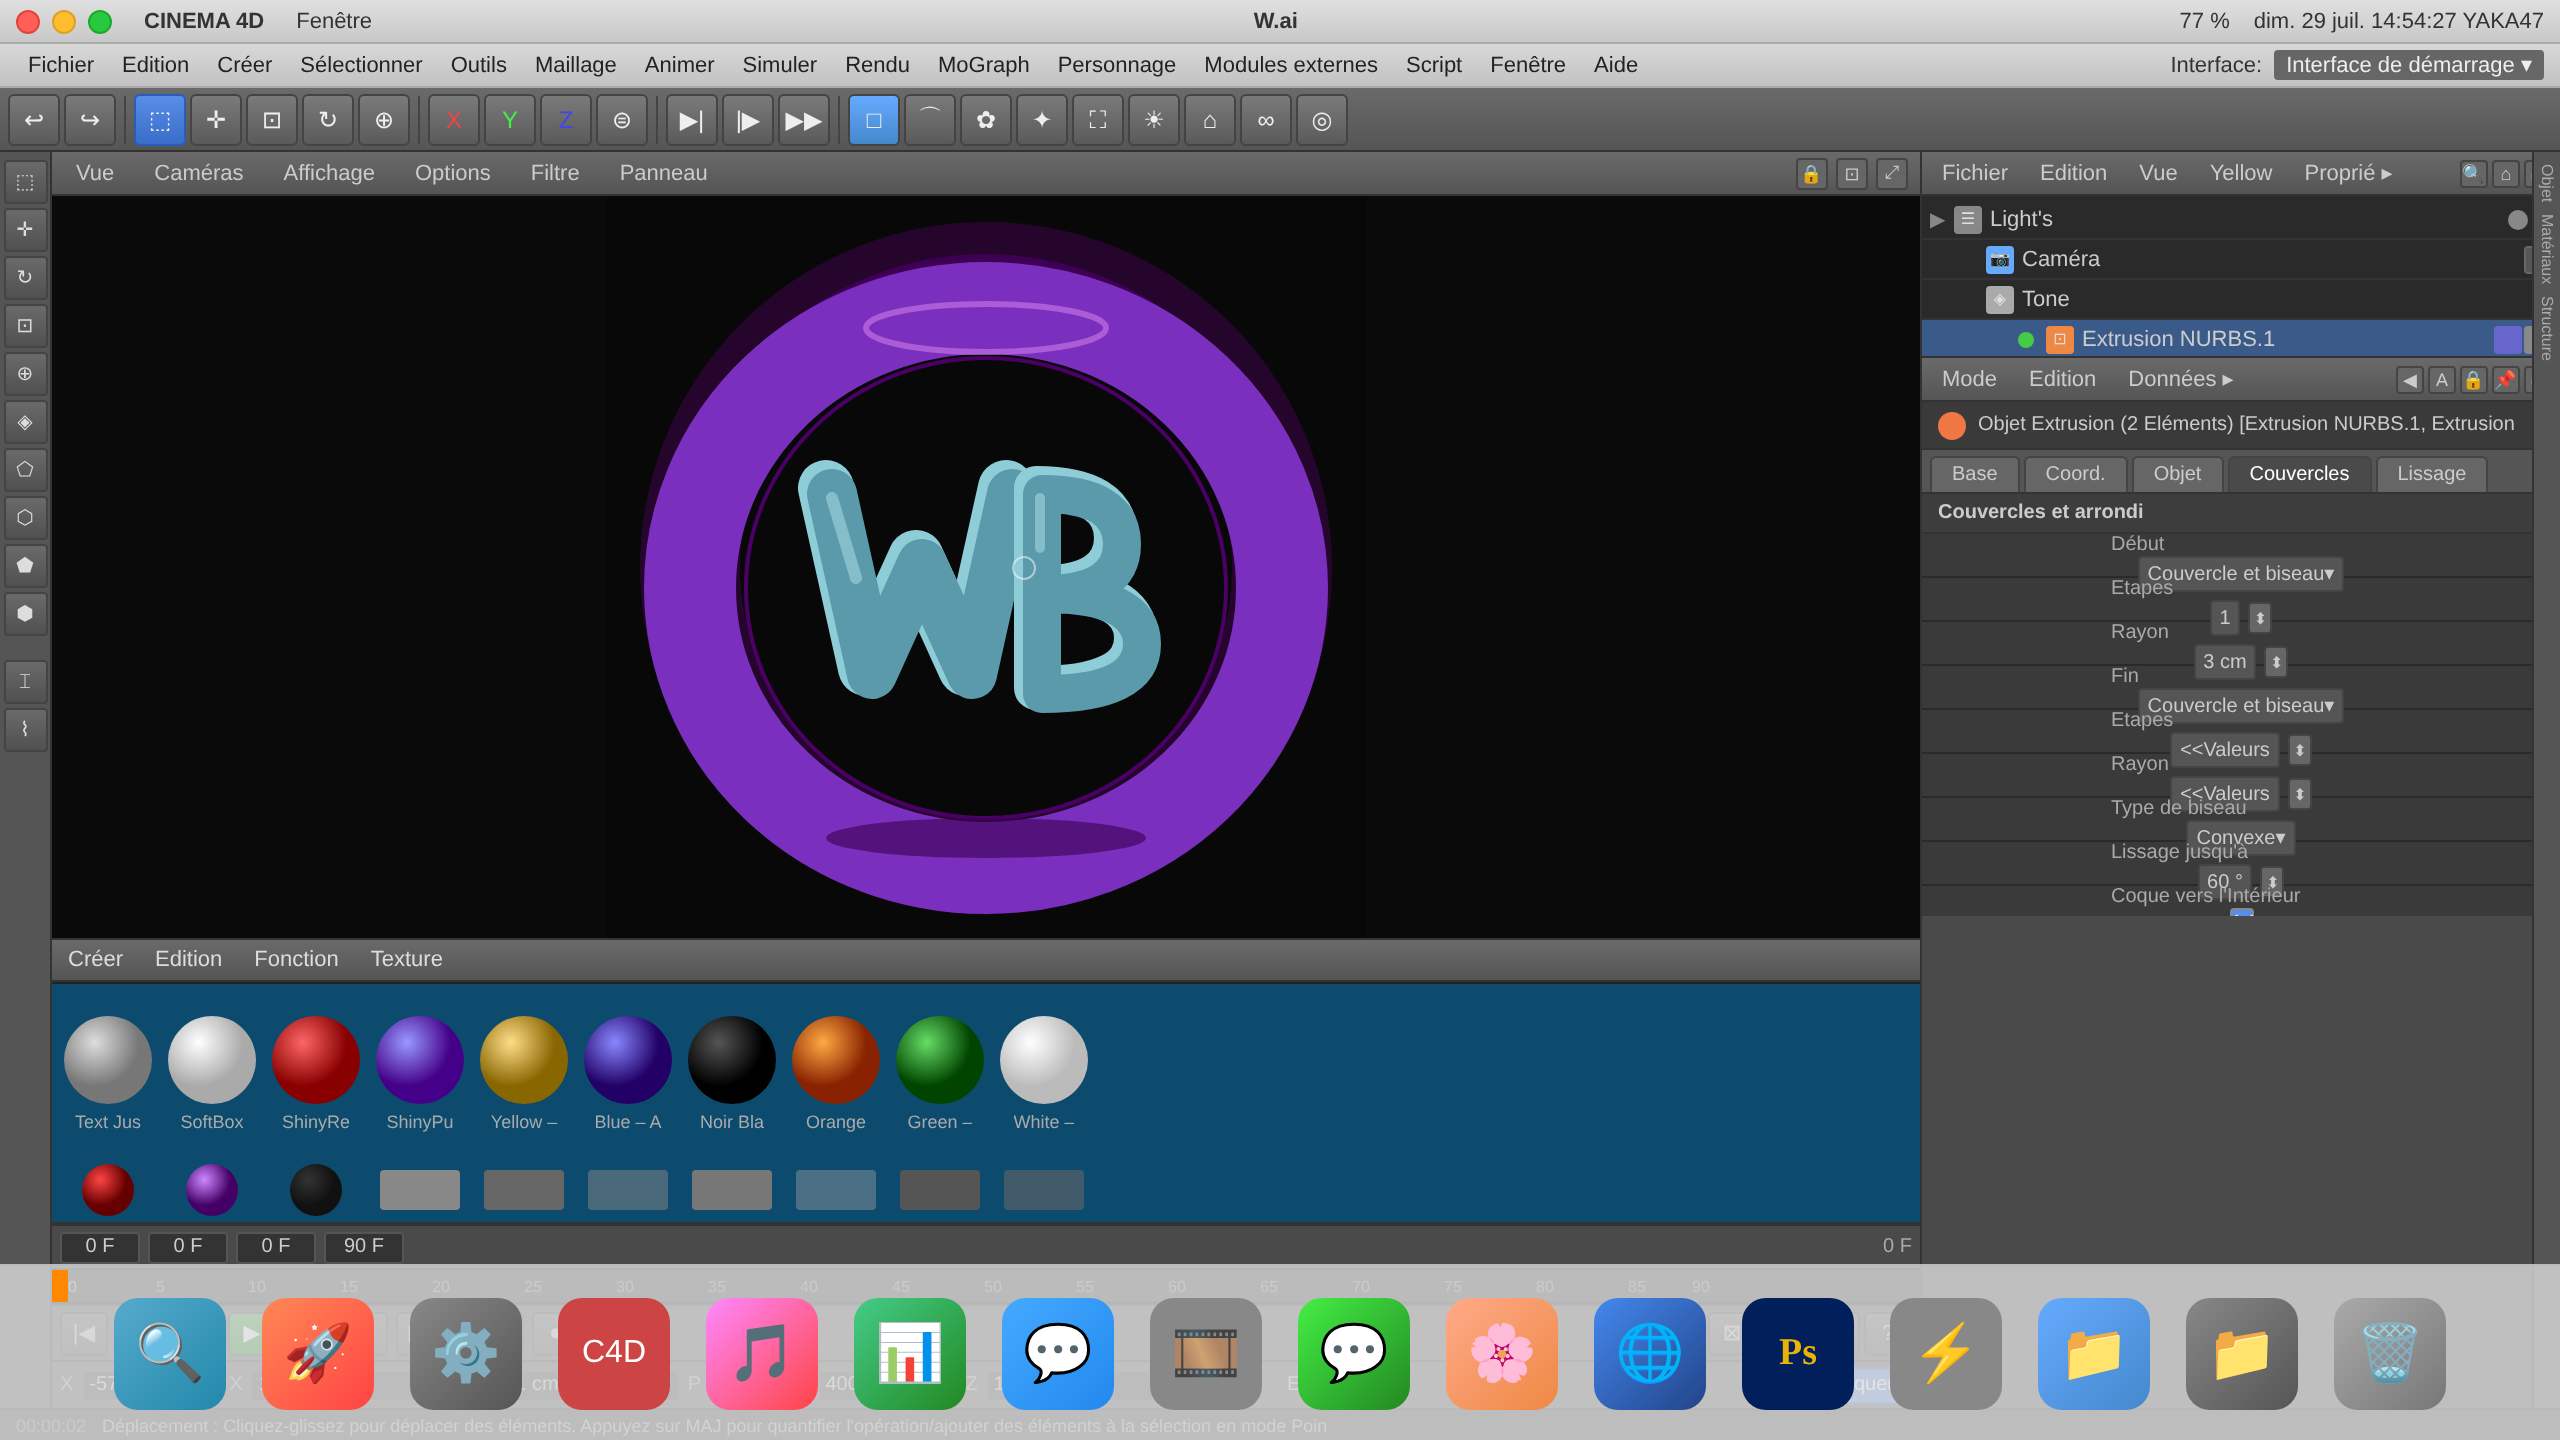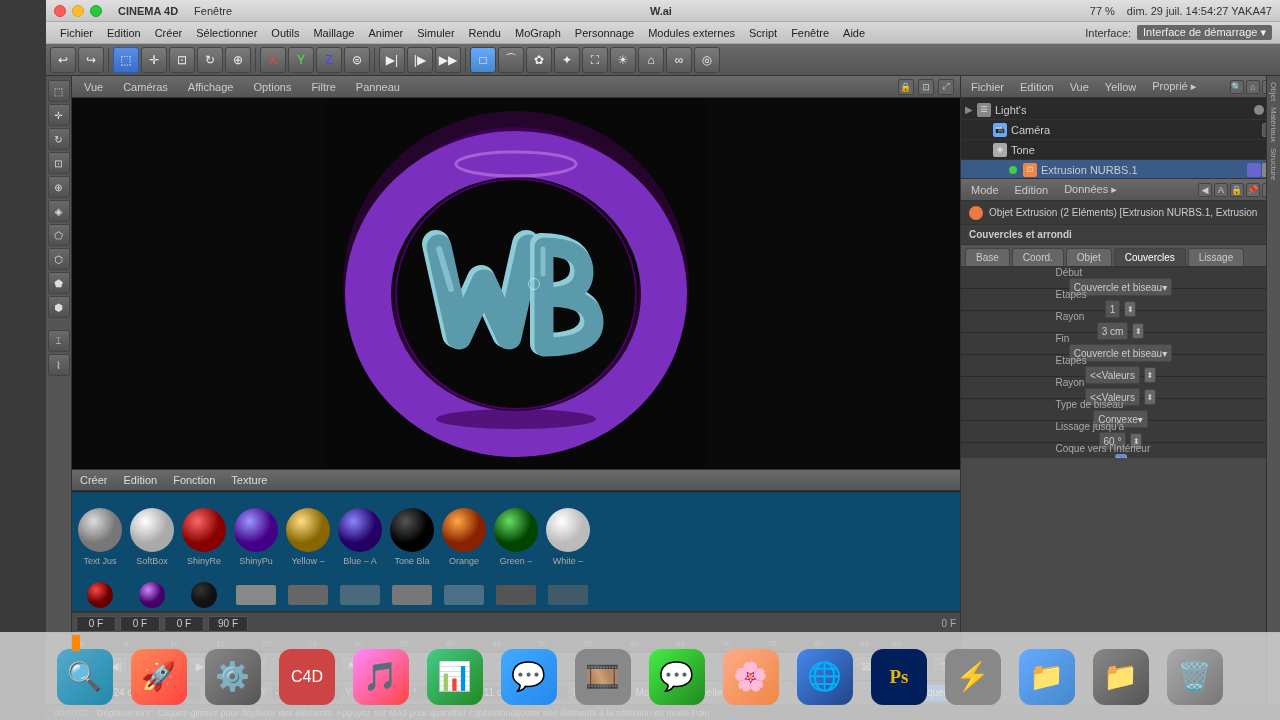--- a/index.html
+++ b/index.html
@@ -523,21 +523,20 @@
     
     ::-webkit-scrollbar { width: 6px; height: 6px; }
     ::-webkit-scrollbar-track { background: #333; }
     ::-webkit-scrollbar-thumb { background: #666; border-radius: 3px; }
 
     
     #wrapper {
       display: flex;
       flex-direction: column;
       height: 100%;
-      margin-left: 46px;
     }
 
     #main-area {
       display: flex;
       flex: 1;
       overflow: hidden;
     }
 
     #viewport-and-bottom {
       flex: 1;
@@ -774,21 +773,21 @@
           <div class="mat-item">
             <svg width="48" height="48" viewBox="0 0 48 48">
                 <defs>
                   <radialGradient id="rg6" cx="35%" cy="30%">
                     <stop offset="0%" stop-color="#555"></stop>
                     <stop offset="100%" stop-color="#000"></stop>
                   </radialGradient>
                 </defs>
                 <circle cx="24" cy="24" r="22" fill="url(#rg6)"></circle>
               </svg>
-            <span class="mat-name">Tone Bla</span>
+            <span class="mat-name">Noir Bla</span>
           </div>
           <div class="mat-item">
             <svg width="48" height="48" viewBox="0 0 48 48">
                 <defs>
                   <radialGradient id="rg7" cx="35%" cy="30%">
                     <stop offset="0%" stop-color="#ffaa44"></stop>
                     <stop offset="100%" stop-color="#882200"></stop>
                   </radialGradient>
                 </defs>
                 <circle cx="24" cy="24" r="22" fill="url(#rg7)"></circle>
@@ -1045,30 +1044,30 @@
             <div style="width:14px;height:14px;background:#666;border:1px solid #444;border-radius:2px;font-size:9px;color:#ccc;cursor:pointer;display:flex;align-items:center;justify-content:center;">📌</div>
             <div style="width:14px;height:14px;background:#666;border:1px solid #444;border-radius:2px;font-size:9px;color:#ccc;cursor:pointer;display:flex;align-items:center;justify-content:center;">⤢</div>
           </div>
         </div>
 
         <div id="props-obj-label">
           <div class="obj-label-icon"></div>
           <span style="font-size:10px;color:#ccc;overflow:hidden;text-overflow:ellipsis;white-space:nowrap;">Objet Extrusion (2 Eléments) [Extrusion NURBS.1, Extrusion</span>
         </div>
 
-        <div id="props-title">
-          <span>Couvercles et arrondi</span>
-        </div>
-
         <div id="props-tabs">
           <div class="props-tab-item">Base</div>
           <div class="props-tab-item">Coord.</div>
           <div class="props-tab-item">Objet</div>
           <div class="props-tab-item active">Couvercles</div>
           <div class="props-tab-item">Lissage</div>
+        </div>
+
+        <div id="props-title">
+          <span>Couvercles et arrondi</span>
         </div>
 
         <div id="props-content">
 
           <div class="prop-row">
             <span class="prop-label">Début</span>
             <div class="prop-value">
               <div class="prop-dropdown">
                   <span>Couvercle et biseau</span>
                 </div>

